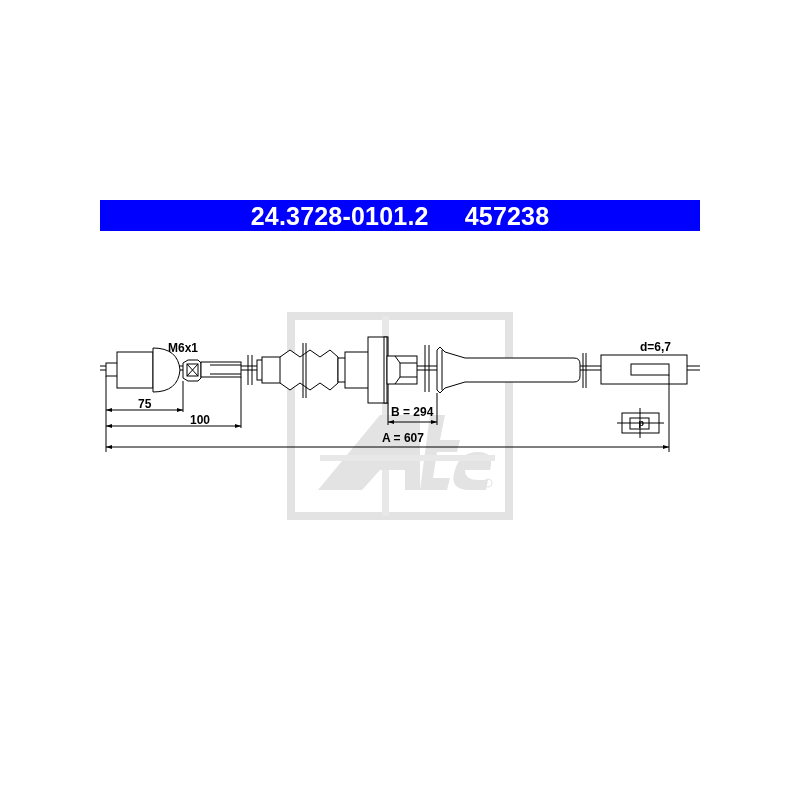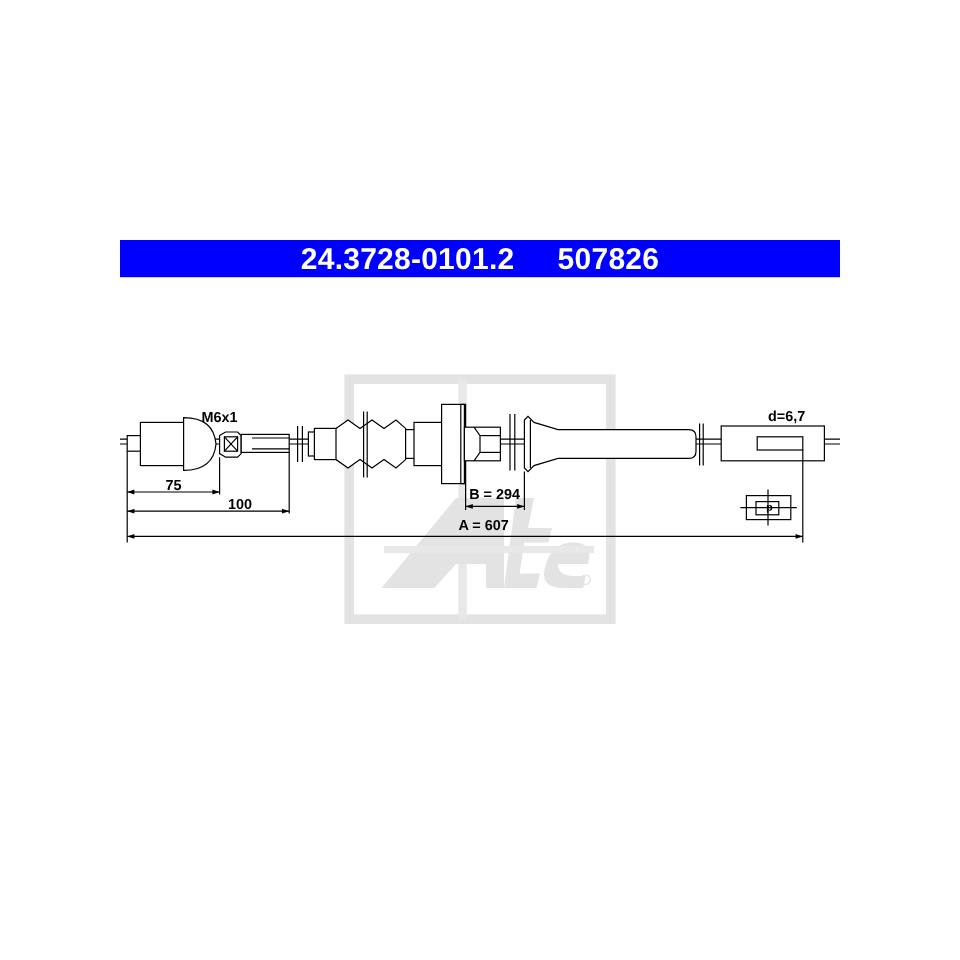--- a/index.html
+++ b/index.html
@@ -12,21 +12,21 @@
     .banner .gap { display:inline-block; width:36px; }
     .drawing { position:absolute; left:0; top:0; width:800px; height:800px; }
     .lbl { font-family:"Liberation Sans", sans-serif; font-weight:bold; font-size:12px; fill:#000; }
   </style>
 </head>
 <body>
 
 <div class="banner">
   <span>24.3728-0101.2</span>
   <span class="gap"></span>
-  <span>507826</span>
+  <span>457238</span>
 </div>
 
 <svg class="drawing" viewBox="0 0 800 800" xmlns="http://www.w3.org/2000/svg">
 
   <g>
     <rect x="291" y="316" width="218" height="200" fill="none" stroke="#e3e3e3" stroke-width="8"></rect>
     <rect x="316" y="316" width="12" height="200" fill="none"></rect>
     <rect x="382" y="316" width="7" height="200" fill="#e8e8e8"></rect>
     <path d="M318,490 L380,415 L420,415 L420,490 L405,490 L405,470 L380,470 L362,490 Z M390,430 L405,430 L405,458 L388,458 Z" fill="#e3e3e3"></path>
     <path d="M430,415 L445,415 L440,440 L460,440 L457,452 L437,452 L433,478 L450,478 L447,490 L420,490 Z" fill="#e3e3e3"></path>

